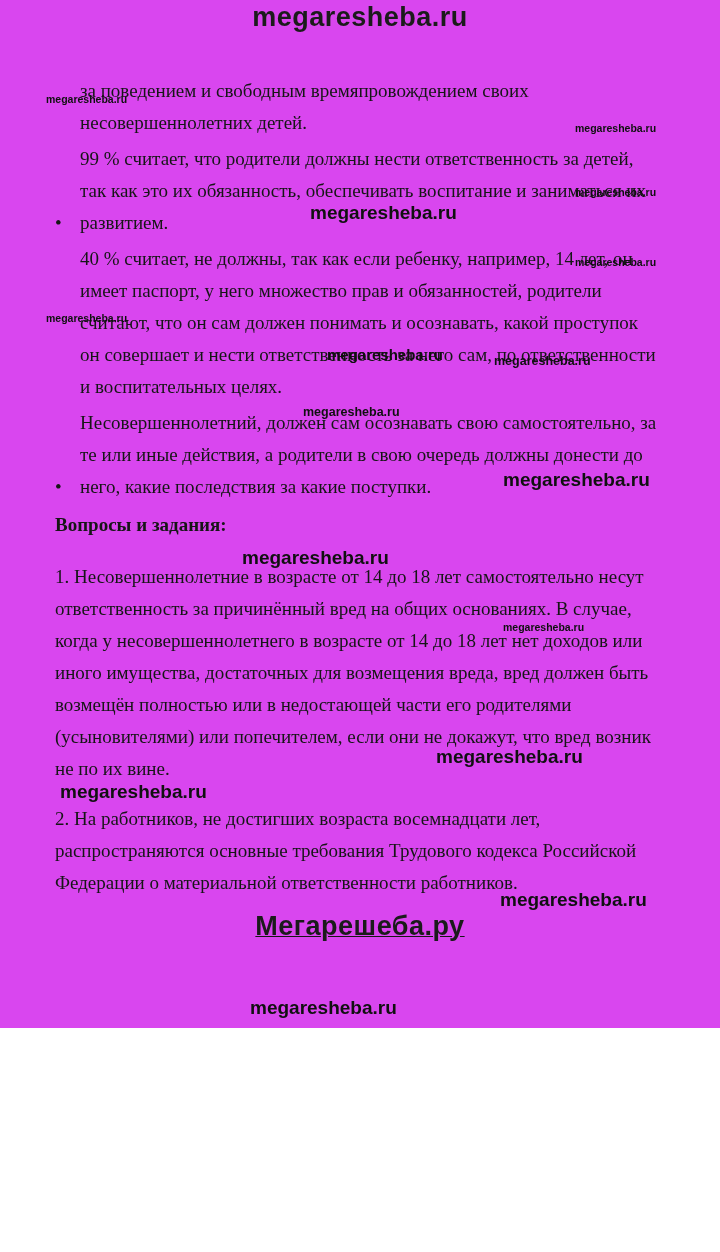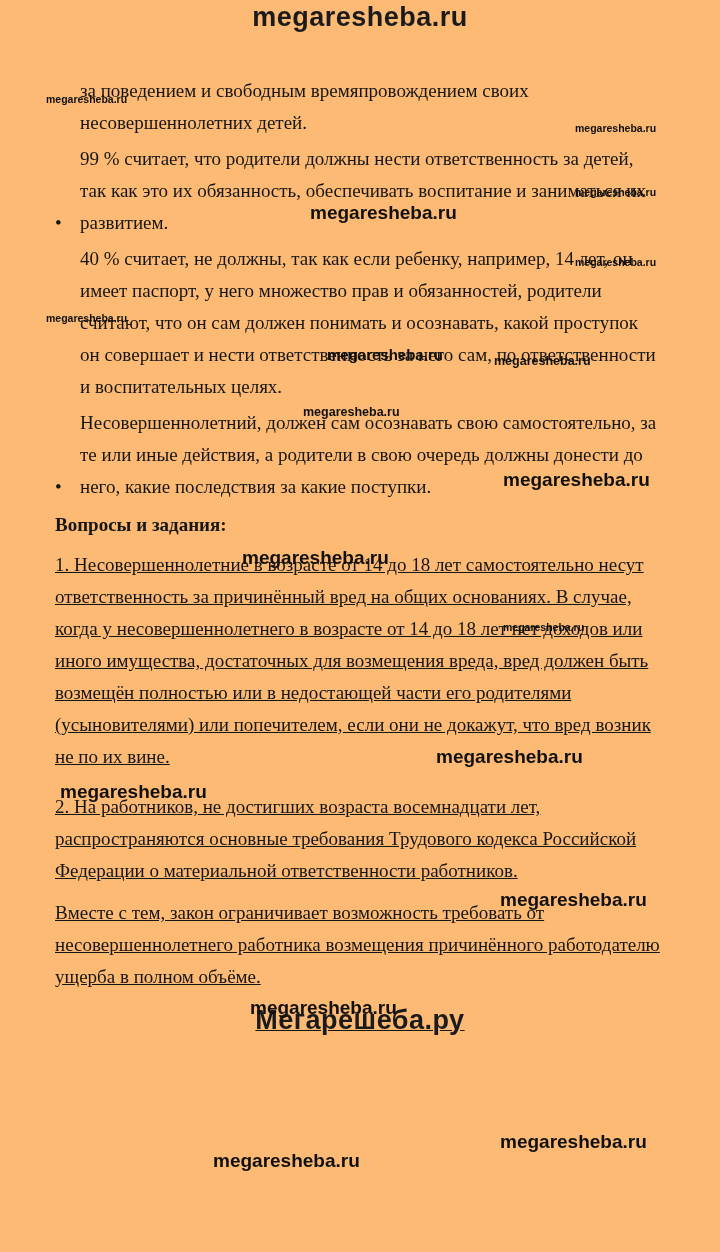--- a/index.html
+++ b/index.html
@@ -4,22 +4,22 @@
 <style>
   * { margin:0; padding:0; box-sizing:border-box; }
   html,body { width:720px; background:#ffffff; }
   body {
     font-family:"Liberation Serif", serif;
     color:#161616;
   }
   .page {
     position:relative;
     width:720px;
-    height:1252px;
-    background:#fdba74;
+    height:1028px;
+    background:#d946ef;
     overflow:hidden;
   }
   .site-header { text-align:center; padding-top:2px; }
   .site-title, .footer-title {
     font-family:"Liberation Sans", sans-serif;
     font-weight:bold;
     font-size:27px;
     color:#1b1b1b;
     letter-spacing:0.5px;
   }
@@ -29,23 +29,23 @@
     line-height:32px;
   }
   .list-row { display:flex; margin-bottom:4px;align-items:flex-end; }
   .marker { flex:0 0 25px; width:25px; }
   .list-text { width:580px; text-align:left; }
   .section-heading {
     font-size:19px;
     line-height:32px;
     font-weight:bold;
     margin-top:6px;
-    margin-bottom:8px;
+    margin-bottom:20px;
   }
-  .para { width:613px; margin-bottom:10px; text-align:left;text-decoration:underline; }
+  .para { width:613px; margin-bottom:10px; text-align:left; }
   .para.big-gap { margin-bottom:18px; }
   .site-footer { text-align:center; margin-top:12px;text-decoration:underline; }
   .wm {
     position:absolute;
     font-family:"Liberation Sans", sans-serif;
     font-weight:bold;
     color:#101010;
     white-space:nowrap;
     line-height:1;
   }
@@ -81,21 +81,20 @@
       <div class="list-row">
         <span class="marker">•</span>
         <p class="list-text">Несовершеннолетний, должен сам осознавать свою самостоятельно, за те или иные действия, а родители в свою очередь должны донести до него, какие последствия за какие поступки.</p>
       </div>
     </div>
 
     <h2 class="section-heading">Вопросы и задания:</h2>
 
     <p class="para big-gap">1. Несовершеннолетние в возрасте от 14 до 18 лет самостоятельно несут ответственность за причинённый вред на общих основаниях. В случае, когда у несовершеннолетнего в возрасте от 14 до 18 лет нет доходов или иного имущества, достаточных для возмещения вреда, вред должен быть возмещён полностью или в недостающей части его родителями (усыновителями) или попечителем, если они не докажут, что вред возник не по их вине.</p>
     <p class="para">2. На работников, не достигших возраста восемнадцати лет, распространяются основные требования Трудового кодекса Российской Федерации о материальной ответственности работников.</p>
-    <p class="para">Вместе с тем, закон ограничивает возможность требовать от несовершеннолетнего работника возмещения причинённого работодателю ущерба в полном объёме.</p>
 
   </main>
 
   <footer class="site-footer">
     <span class="footer-title">Мегарешеба.ру</span>
   </footer>
 
   <span class="wm wm-xs" style="left:46px;  top:94px;">megaresheba.ru</span>
   <span class="wm wm-xs" style="left:575px; top:123px;">megaresheba.ru</span>
   <span class="wm wm-xs" style="left:575px; top:187px;">megaresheba.ru</span>

